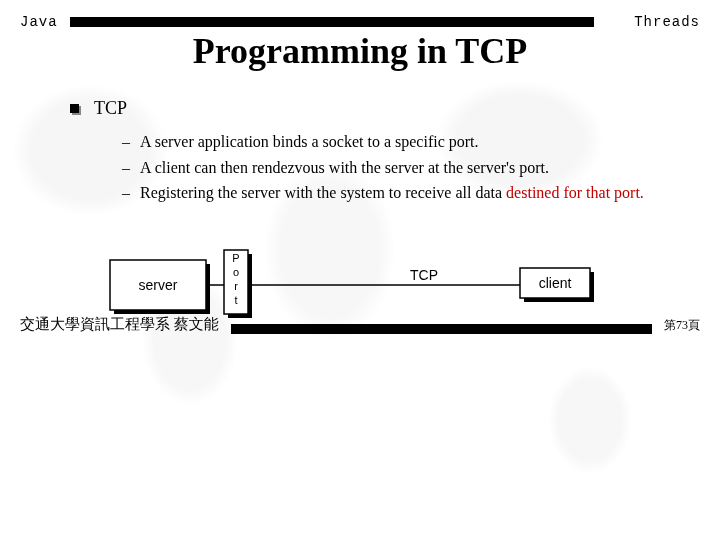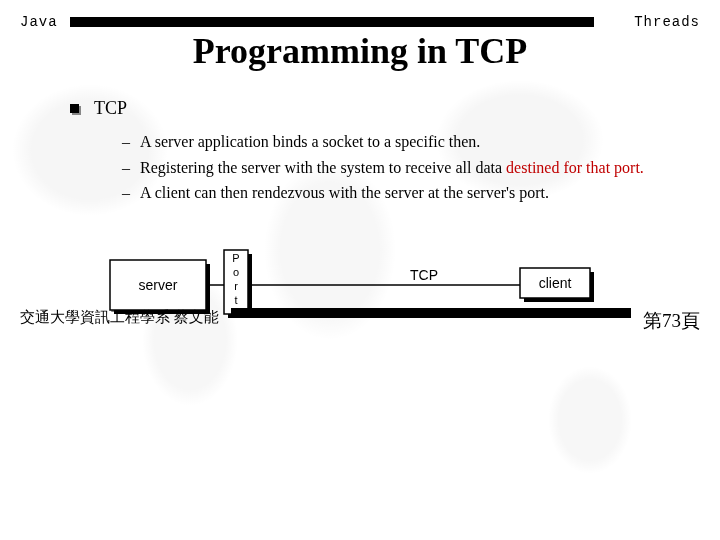--- a/index.html
+++ b/index.html
@@ -57,26 +57,26 @@
     position: absolute; left: 4px; top: 0;
   }
   .red { color: #c00000; }
 
   
   .diagram { margin: 36px 0 0 100px; }
 
   
   .footer {
     position: absolute; left: 0; right: 0; bottom: 10px;
-    display: flex; align-items: flex-start;
+    display: flex; align-items: flex-end;
     padding: 0 20px; gap: 12px;
   }
   .foot-left  { font-family: "MingLiU","PMingLiU","SimSun",serif; font-size: 15px; white-space: nowrap; }
   .foot-bar   { flex: 1; height: 10px; background: #000; }
-  .foot-right { font-family: "MingLiU","PMingLiU","SimSun",serif; font-size: 19px; white-space: nowrap; }
+  .foot-right { font-family: "MingLiU","PMingLiU","SimSun",serif; font-size: 12px; white-space: nowrap; }
 </style>
 </head>
 <body>
 
 <div class="bg"></div>
 
 <div class="content">
 
   <div class="top">
     <span class="top-left">Java</span>
@@ -85,27 +85,27 @@
   </div>
 
   <h1 class="title">Programming in TCP</h1>
 
   <div class="bullets">
     <div class="l1">
       <span class="sq"></span>
       <span>TCP</span>
       <div class="subs">
         <div class="sub">
-          <span>A server application binds a socket to a specific then.</span>
+          <span>A server application binds a socket to a specific port.</span>
+        </div>
+        <div class="sub">
+          <span>A client can then rendezvous with the server at the server's port.</span>
         </div>
         <div class="sub">
           <span>Registering the server with the system to receive all data </span><span class="red">destined for that port.</span>
-        </div>
-        <div class="sub">
-          <span>A client can then rendezvous with the server at the server's port.</span>
         </div>
       </div>
     </div>
   </div>
 
   <div class="diagram">
     <svg width="520" height="100">
 
       <rect x="14" y="24" width="96" height="50" fill="#000"></rect>
       <rect x="10" y="20" width="96" height="50" fill="#fff" stroke="#000" stroke-width="1.5"></rect>

